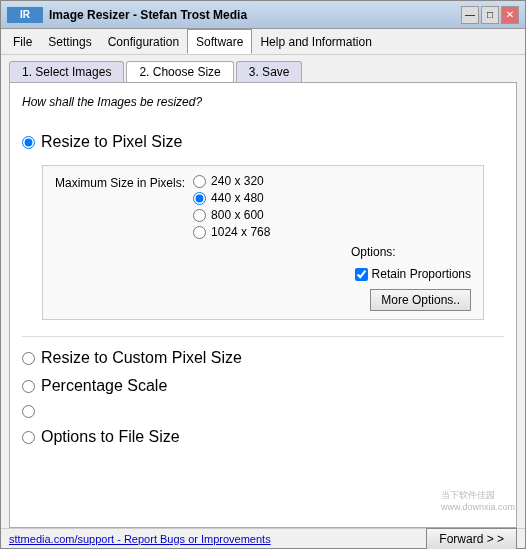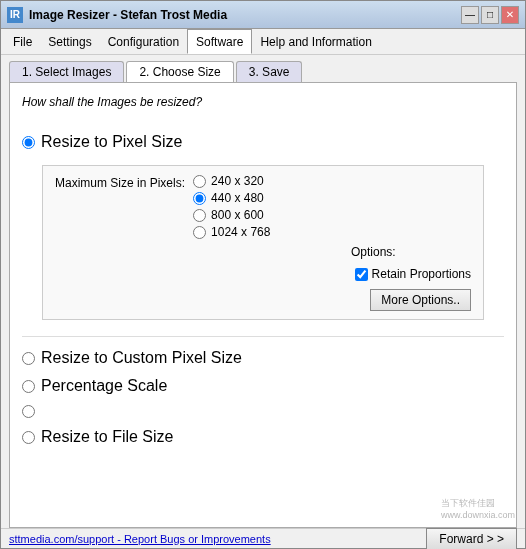--- a/index.html
+++ b/index.html
@@ -31,21 +31,21 @@
     }
     .title-bar-text {
       font-size: 12px;
       font-weight: bold;
       color: #000;
       display: flex;
       align-items: center;
       gap: 6px;
     }
     .title-icon {
-      width: 16px;
+      width: 36px;
       height: 16px;
       background: #4488cc;
       display: inline-flex;
       align-items: center;
       justify-content: center;
       font-size: 10px;
       color: white;
     }
     .title-controls {
       display: flex;
@@ -226,21 +226,21 @@
       padding: 3px 12px;
       border: 1px solid #888;
       background: linear-gradient(to bottom, #f5f5f5, #ddd);
       font-size: 12px;
       cursor: pointer;
     }
 
     
     .watermark {
       position: absolute;
-      bottom: 28px;
+      bottom: 36px;
       right: 10px;
       font-size: 9px;
       color: rgba(0,0,0,0.3);
     }
     .window { position: relative; }
   </style>
 </head>
 <body>
 
 <div class="window">
@@ -319,21 +319,21 @@
     </div>
     <div class="radio-option">
       <input type="radio" name="resize-type" id="percentage" style="">
       <label class="radio-label" for="percentage">Percentage Scale</label>
     </div>
     <div class="radio-option">
       <input type="radio" name="resize-type" id="factor" style="">
     </div>
     <div class="radio-option">
       <input type="radio" name="resize-type" id="file-size" style="">
-      <label class="radio-label" for="file-size">Resize to File Size</label>
+      <label class="radio-label" for="file-size">Options to File Size</label>
     </div>
   </div>
 
   <div class="status-bar">
     <span class="status-link">sttmedia.com/support - Report Bugs or Improvements</span>
     <button class="forward-btn">Forward &gt; &gt;</button>
   </div>
 
   <div class="watermark">当下软件佳园<br>www.downxia.com</div>
 </div>

